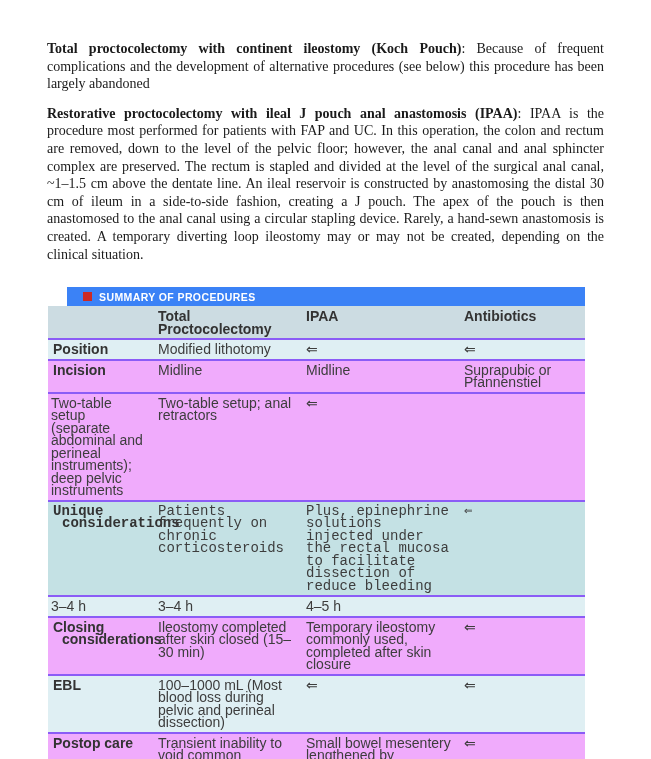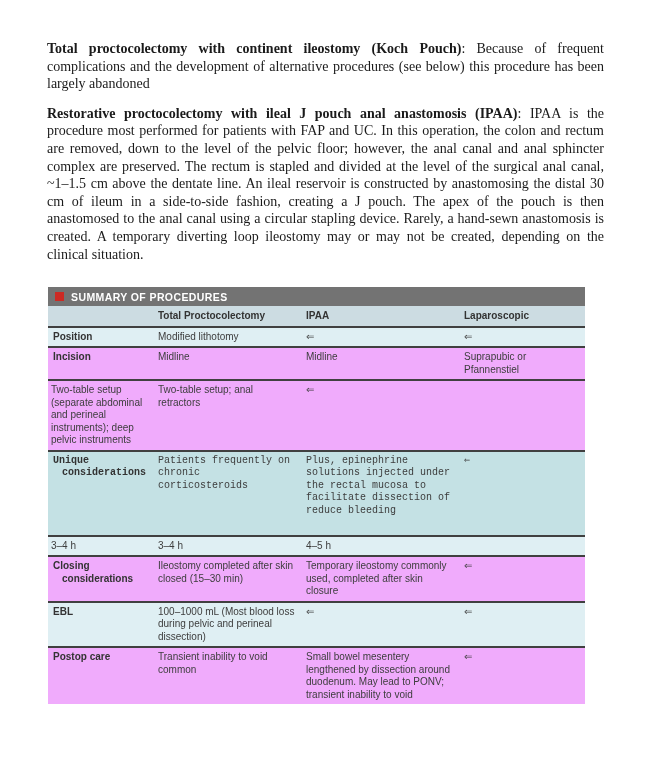--- a/index.html
+++ b/index.html
@@ -31,55 +31,56 @@
     font-weight: bold;
   }
   
   .summary-table {
     margin-top: 24px;
     margin-left: 1px;
     width: 537px;
     font-family: "Liberation Sans", sans-serif;
   }
   .banner {
-    background: #737373;
+    background: #3b82f6;
     height: 19px;
     display: flex;
     align-items: center;
-    padding-left: 7px;
+    padding-left: 16px;
+    margin-left: 19px;
   }
   .red-sq {
     width: 9px;
     height: 9px;
     background: #cc2a24;
     display: inline-block;
     margin-right: 7px;
   }
   .banner-title {
     color: #ffffff;
     font-size: 10.5px;
     font-weight: bold;
     letter-spacing: 0.4px;
   }
   .trow {
     display: grid;
     grid-template-columns: 107px 148px 158px 124px;
-    border-top: 2px solid #404040;
+    border-top: 2px solid #8b5cf6;
   }
   .trow.colhead {
     border-top: none;
     background: #ccdce2;
     min-height: 18px;
   }
   .row-light { background: #dfeff3; }
   .row-teal  { background: #f0abfc; }
   .row-teal2 { background: #c4e1e4; }
   .row-tall  { min-height: 83px; font-family: Liberation Mono, monospace; }
   .cell {
-    font-size: 10px;
+    font-size: 14px;
     line-height: 12.5px;
     color: #3d3d3d;
     padding: 3px 8px 3px 3px;
   }
   .cell.label {
     font-weight: bold;
     color: #333333;
     padding-left: 14px;
     text-indent: -9px;
   }
@@ -103,21 +104,21 @@
 
     <div class="banner">
       <span class="red-sq"></span>
       <span class="banner-title">SUMMARY OF PROCEDURES</span>
     </div>
 
     <div class="trow colhead">
       <div class="cell head"></div>
       <div class="cell head">Total Proctocolectomy</div>
       <div class="cell head">IPAA</div>
-      <div class="cell head">Laparoscopic</div>
+      <div class="cell head">Antibiotics</div>
     </div>
 
     <div class="trow row-light min1">
       <div class="cell label">Position</div>
       <div class="cell">Modified lithotomy</div>
       <div class="cell">⇐</div>
       <div class="cell">⇐</div>
     </div>
 
     <div class="trow row-teal min1">

